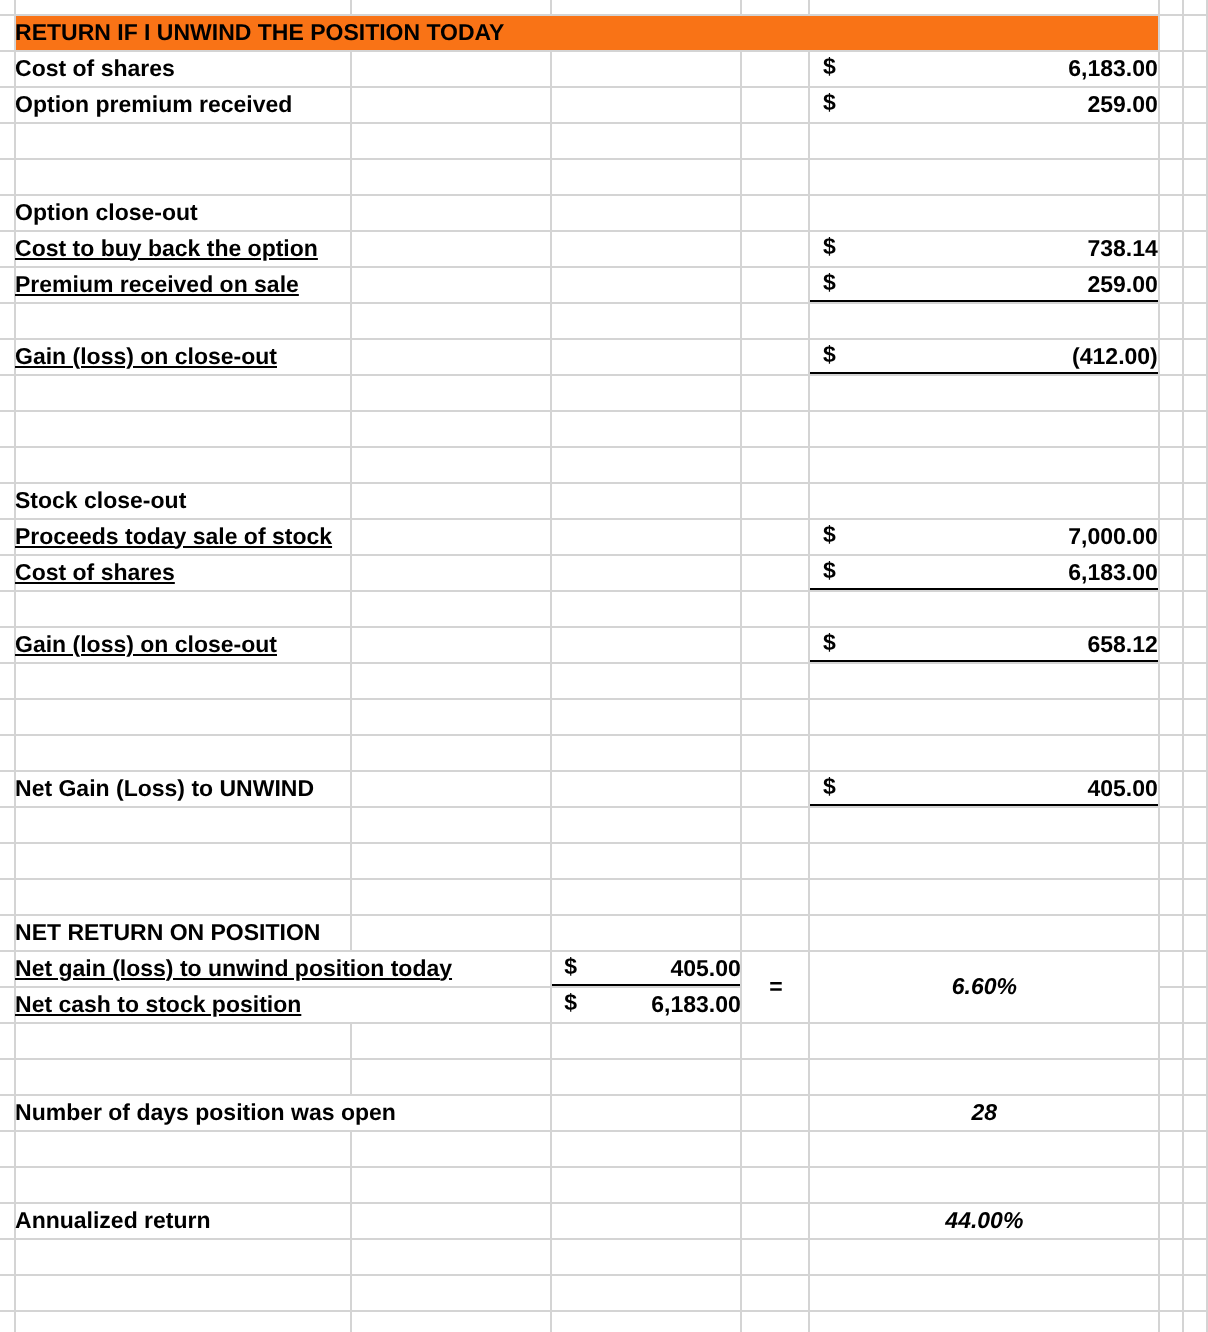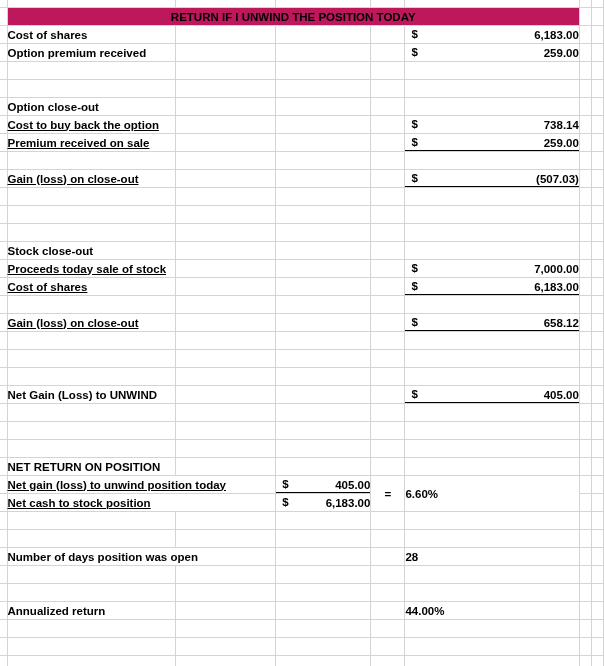--- a/index.html
+++ b/index.html
@@ -55,42 +55,42 @@
   .colD { width: 95px; }
   .colE { width: 34px; }
   .colF { width: 174px; }
   .colG { width: 12px; }
   .colH { width: 12px; }
 
   
   .lbl      { padding-left: 3px; }
   .lbl-ind  { padding-left: 14px; text-decoration: underline; }
   .under    { text-underline-offset: 2px; }
-  .rightnum { text-align: left; padding-right: 5px; }
+  .rightnum { text-align: center; padding-right: 5px; font-style: italic; }
   .ctr      { text-align: center; }
 
   
   .money {
     position: relative;
     text-align: right;
     padding-right: 5px;
   }
   .money .dollar {
     position: absolute;
     left: 6px;
     top: 0;
   }
 
   
   .rule-bottom { box-shadow: inset 0 -2px 0 -1px #000; }
 
   
   .title-band {
-    background: #be185d;
-    text-align: center;
+    background: #f97316;
+    text-align: left;
     font-size: 14px;
     font-weight: bold;
     letter-spacing: 0px;
     color: #000;
     border-right: 1px solid #d4d4d4;
   }
 
   
   .frac-bar { box-shadow: inset 0 -2px 0 -1px #000; }
 </style>
@@ -229,21 +229,21 @@
   </tr>
 
   <tr>
     <td></td>
     <td class="lbl-ind">Gain (loss) on close-out</td>
     <td></td>
     <td></td>
     <td></td>
     <td class="money rule-bottom">
       <span class="dollar">$</span>
-      <span>(507.03)</span>
+      <span>(412.00)</span>
     </td>
     <td></td>
     <td></td>
   </tr>
 
   <tr>
     <td></td>
           <td></td>
           <td></td>
           <td></td>

